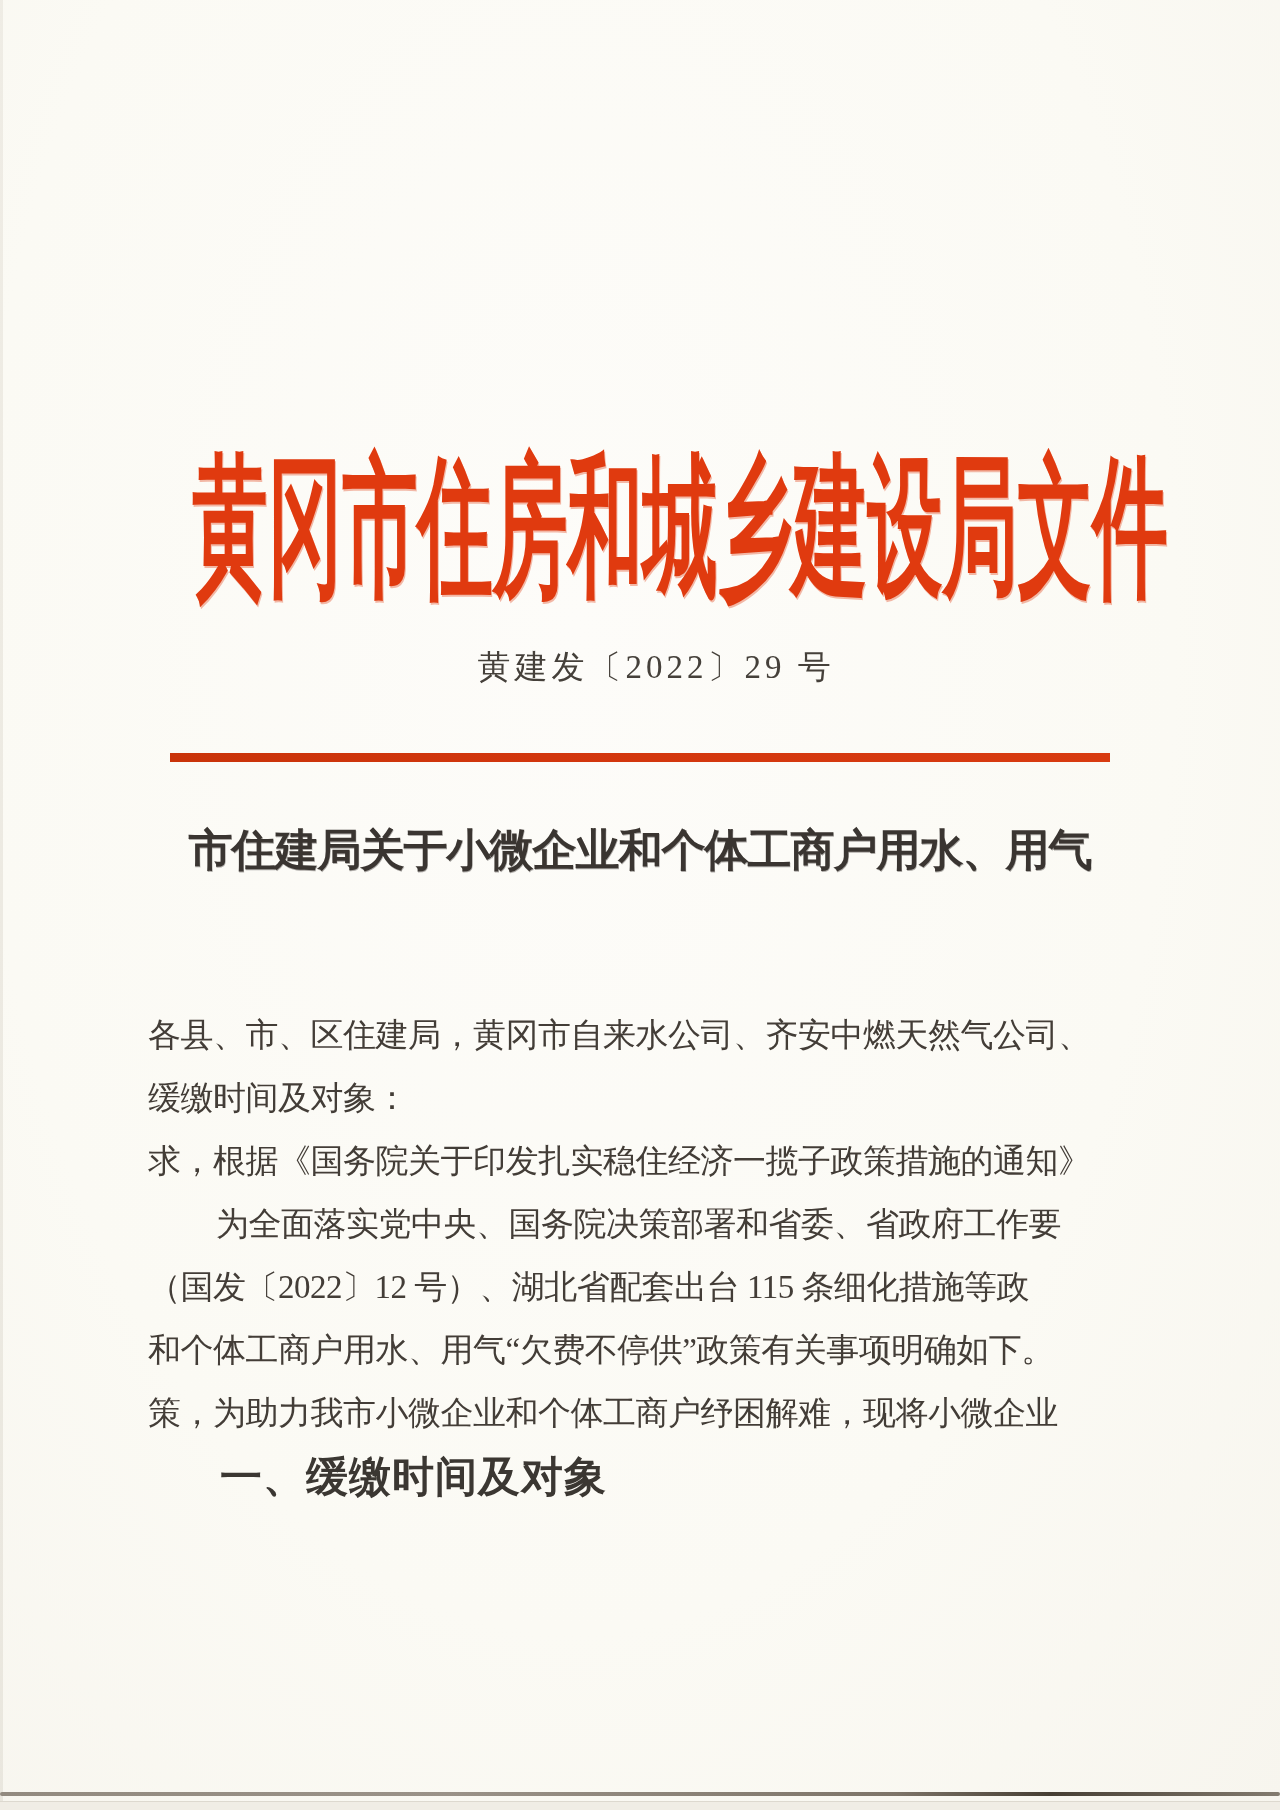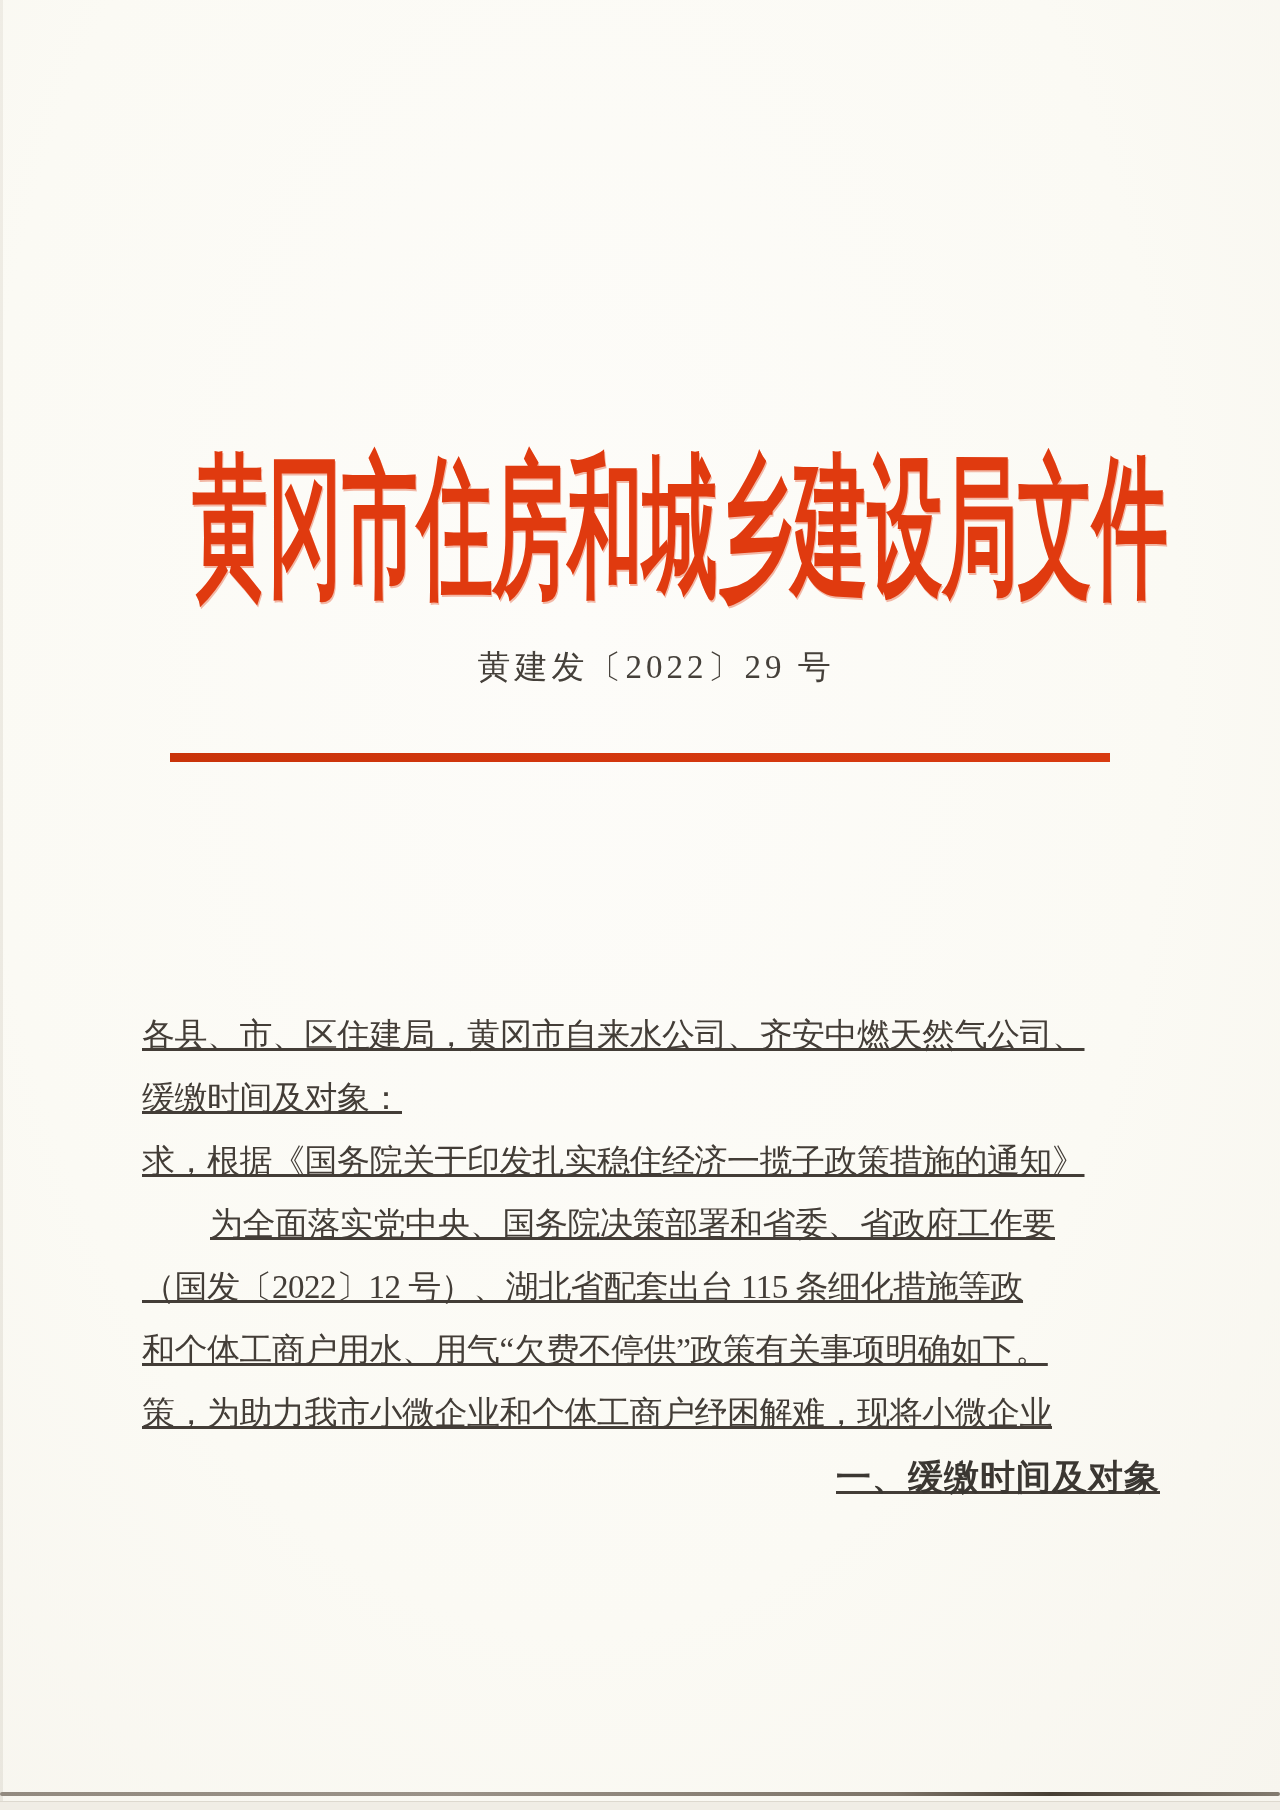--- a/index.html
+++ b/index.html
@@ -58,41 +58,39 @@
     font-size: 44px;
     letter-spacing: -1px;
     line-height: 65px;
     color: #3a3531;
     text-shadow: 0.5px 0.5px 0 rgba(58,53,49,0.4);
   }
   
   .body-block {
     position: absolute;
     top: 1004px;
-    left: 142px;
+    left: 148px;
     right: 120px;
     color: #433d37;
     font-size: 33px;
     letter-spacing: -0.5px;
-    text-decoration: underline;
   }
   .t-line {
     height: 63px;
     line-height: 63px;
     white-space: nowrap;
   }
   .t-line.indent { text-indent: 68px; }
   .t-line.heading {
     font-family: "Liberation Sans", "DejaVu Sans", sans-serif;
     font-weight: bold;
-    font-size: 35px;
+    font-size: 42px;
     letter-spacing: 1px;
     text-indent: 72px;
     color: #3b3732;
-    text-align: right;
   }
   
   .scan-edge-left {
     position: absolute;
     top: 0; left: 0; width: 3px; height: 1810px;
     background: linear-gradient(180deg, #ece9e1, #e6e3da);
     opacity: 0.8;
   }
   .scan-edge-bottom {
     position: absolute;
@@ -114,20 +112,21 @@
 
   <div class="agency-title">
     <span class="stretch">黄冈市住房和城乡建设局文件</span>
   </div>
 
   <div class="doc-number">黄建发〔2022〕29 号</div>
 
   <div class="red-rule"></div>
 
   <div class="doc-title">
+    <div>市住建局关于小微企业和个体工商户用水、用气</div>
   </div>
 
   <div class="body-block">
     <div class="t-line">各县、市、区住建局，黄冈市自来水公司、齐安中燃天然气公司、</div>
     <div class="t-line">缓缴时间及对象：</div>
     <div class="t-line">求，根据《国务院关于印发扎实稳住经济一揽子政策措施的通知》</div>
     <div class="t-line indent">为全面落实党中央、国务院决策部署和省委、省政府工作要</div>
     <div class="t-line">（国发〔2022〕12 号）、湖北省配套出台 115 条细化措施等政</div>
     <div class="t-line">和个体工商户用水、用气“欠费不停供”政策有关事项明确如下。</div>
     <div class="t-line">策，为助力我市小微企业和个体工商户纾困解难，现将小微企业</div>

